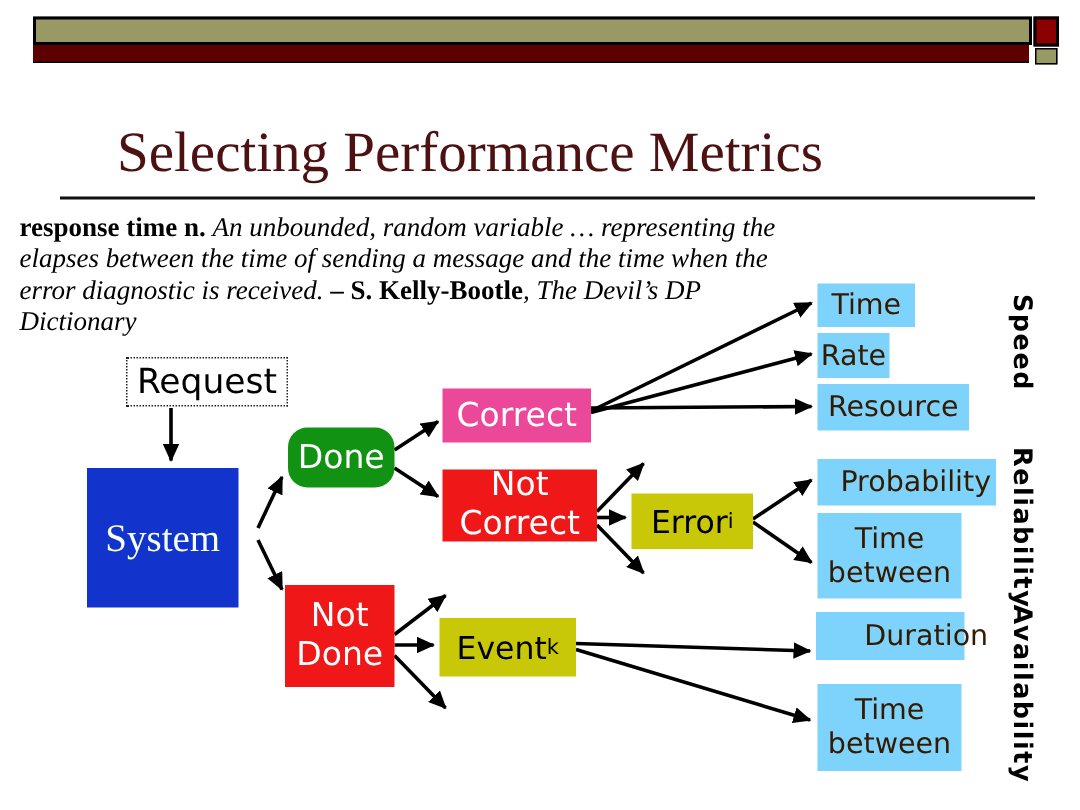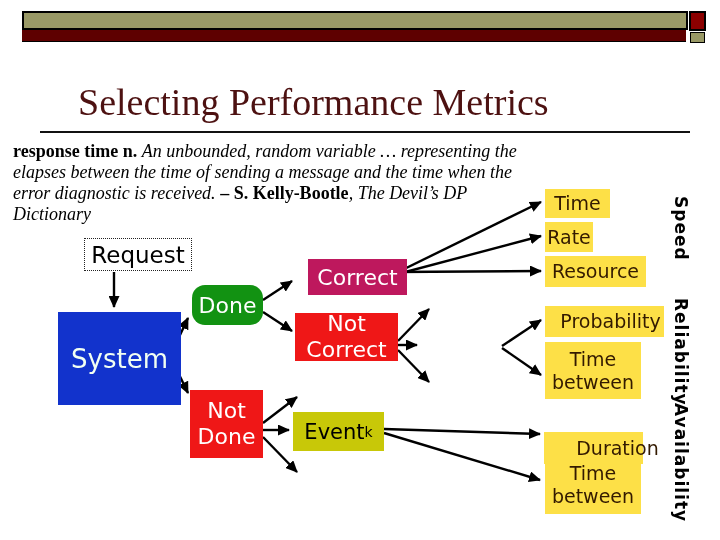--- a/index.html
+++ b/index.html
@@ -26,38 +26,38 @@
          font-family:"Liberation Serif",serif;font-size:18px;line-height:21px;color:#000;}
   .quote .qline{white-space:nowrap;}
   .qb{font-weight:bold;font-style:normal;}
   .qi{font-style:italic;}
 
   
   .node{position:absolute;display:flex;align-items:center;justify-content:center;
         text-align:center;box-sizing:border-box;}
   .n-request{left:64px;top:238px;width:108px;height:33px;background:#fff;
              border:1px dotted #222;color:#000;font-size:23px;margin-left:20px;}
-  .n-system{left:58px;top:312px;width:123px;height:93px;background:#1233cc;
-            color:#f2fff2;font-size:26px;}
+  .n-system{left:58px;top:312px;width:101px;height:93px;background:#1233cc;
+            color:#f2fff2;font-size:26px;font-family:Liberation Serif, serif;}
   .n-done{left:192px;top:285px;width:71px;height:40px;background:#129212;color:#fff;font-size:22px;border-radius:13px;}
   .n-notdone{left:190px;top:390px;width:73px;height:68px;background:#ef1717;color:#fff;
              font-size:22px;line-height:26px;}
-  .n-correct{left:295px;top:259px;width:99px;height:36px;background:#be185d;color:#fff;font-size:22px;margin-left:13px;}
+  .n-correct{left:295px;top:259px;width:99px;height:36px;background:#ec4899;color:#fff;font-size:22px;}
   .n-notcorrect{left:295px;top:313px;width:103px;height:48px;background:#ef1717;color:#fff;
                 font-size:22px;line-height:26px;}
   .n-event{left:293px;top:412px;width:91px;height:39px;background:#c8c808;color:#000;font-size:21px;}
   .n-error{left:421px;top:329px;width:81px;height:37px;background:#c8c808;color:#000;font-size:21px;}
   .n-event sub,.n-error sub{font-size:14px;line-height:0;}
-  .metric{background:#fde047;color:#331a00;font-size:19px;line-height:23px;}
+  .metric{background:#7dd3fc;color:#331a00;font-size:19px;line-height:23px;}
   .n-time{left:545px;top:189px;width:65px;height:29px;}
   .n-rate{left:545px;top:222px;width:48px;height:30px;}
   .n-resource{left:545px;top:256px;width:101px;height:31px;}
   .n-probability{left:545px;top:306px;width:119px;height:31px;padding-left:12px;}
   .n-tb1{left:545px;top:342px;width:96px;height:57px;}
-  .n-duration{left:544px;top:432px;width:99px;height:32px;padding-left:48px;}
+  .n-duration{left:544px;top:408px;width:99px;height:32px;padding-left:48px;}
   .n-tb2{left:545px;top:456px;width:96px;height:58px;}
 
   
   .vlabel{position:absolute;left:668px;writing-mode:vertical-rl;
           font-size:17px;font-weight:600;color:#000;letter-spacing:1px;line-height:26px;}
   .v-speed{top:196px;}
   .v-reliability{top:298px;}
   .v-availability{top:403px;}
 
   
@@ -123,20 +123,24 @@
   <div class="node n-system">System</div>
   <div class="node n-done">Done</div>
   <div class="node n-notdone">Not Done</div>
   <div class="node n-correct">Correct</div>
   <div class="node n-notcorrect">Not Correct</div>
 
   <div class="node n-event">
       <span>Event</span>
       <sub>k</sub>
     </div>
+  <div class="node n-error">
+      <span>Error</span>
+      <sub>i</sub>
+    </div>
 
   <div class="node metric n-time">Time</div>
   <div class="node metric n-rate">Rate</div>
   <div class="node metric n-resource">Resource</div>
   <div class="node metric n-probability">Probability</div>
   <div class="node metric n-tb1">Time between</div>
   <div class="node metric n-duration">Duration</div>
   <div class="node metric n-tb2">Time between</div>
 
   <div class="vlabel v-speed">Speed</div>

